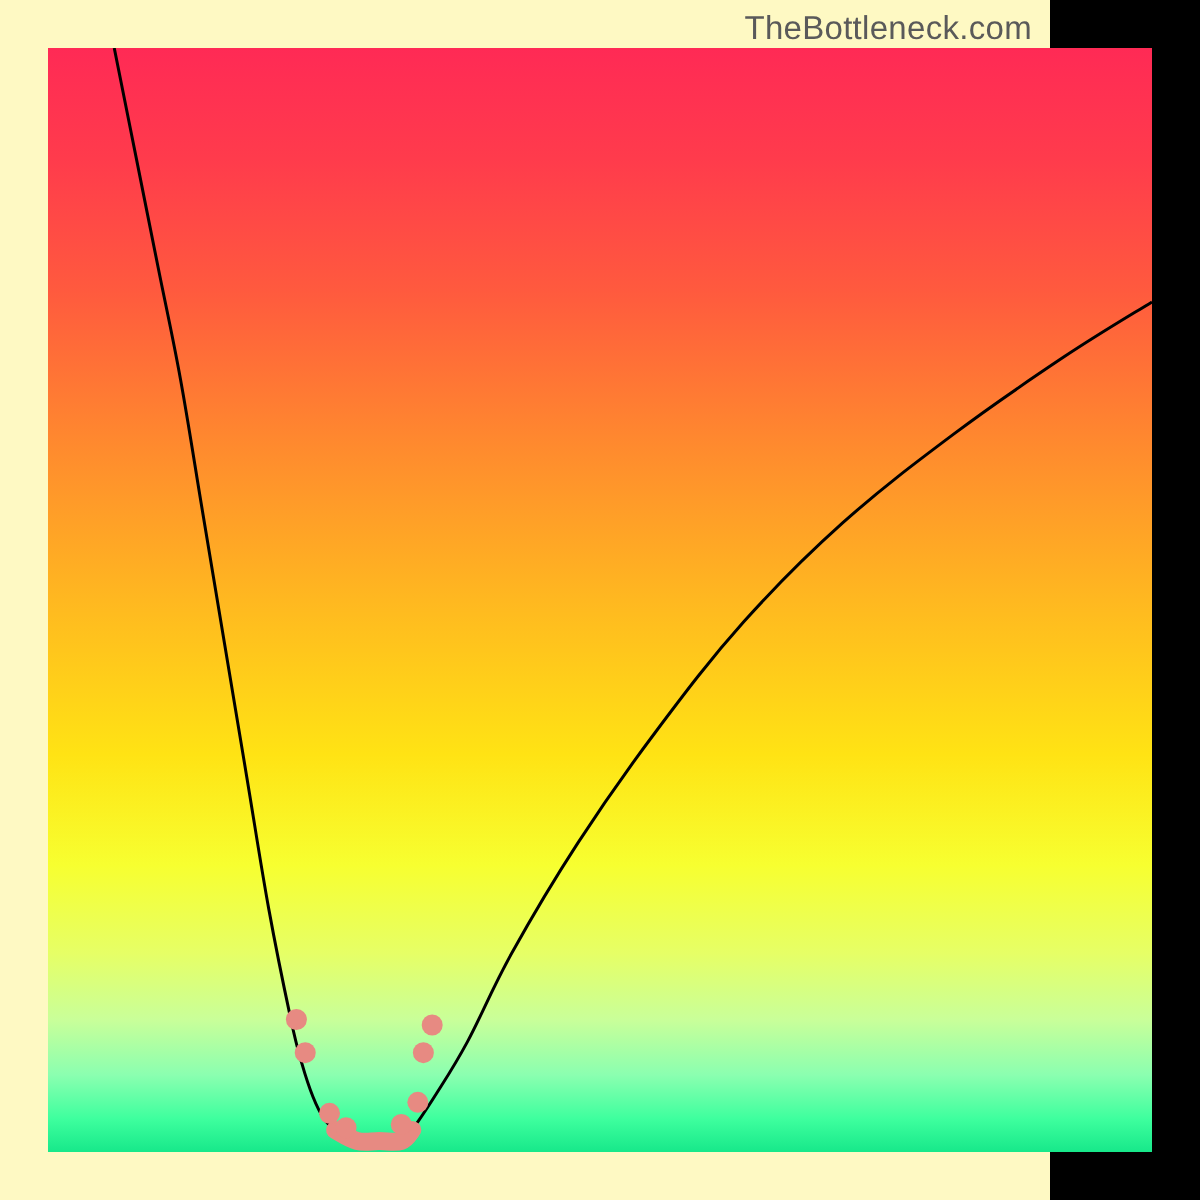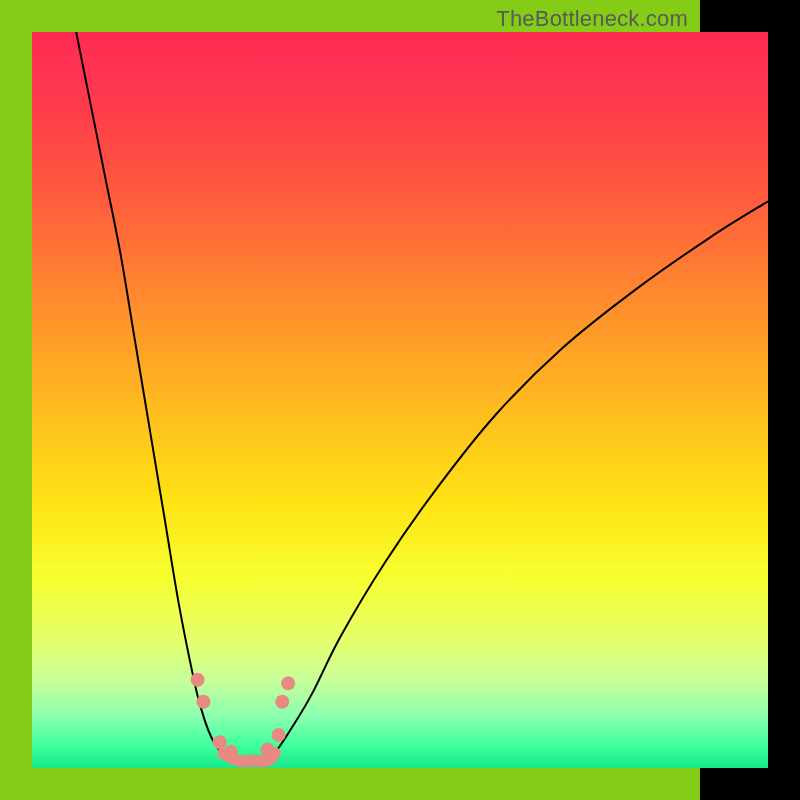--- a/index.html
+++ b/index.html
@@ -8,21 +8,21 @@
     width: 800px;
     height: 800px;
     background: #000;
     font-family: Arial, Helvetica, sans-serif;
     overflow: hidden;
   }
   .outer {
     position: relative;
     width: 700px;
     height: 800px;
-    background: #84cc16;
+    background: #fef9c3;
   }
   .plot {
     position: absolute;
     left: 32px;
     top: 32px;
     width: 736px;
     height: 736px;
     background: linear-gradient(to bottom,
       #ff2a55 0%,
       #ff3b4c 10%,

